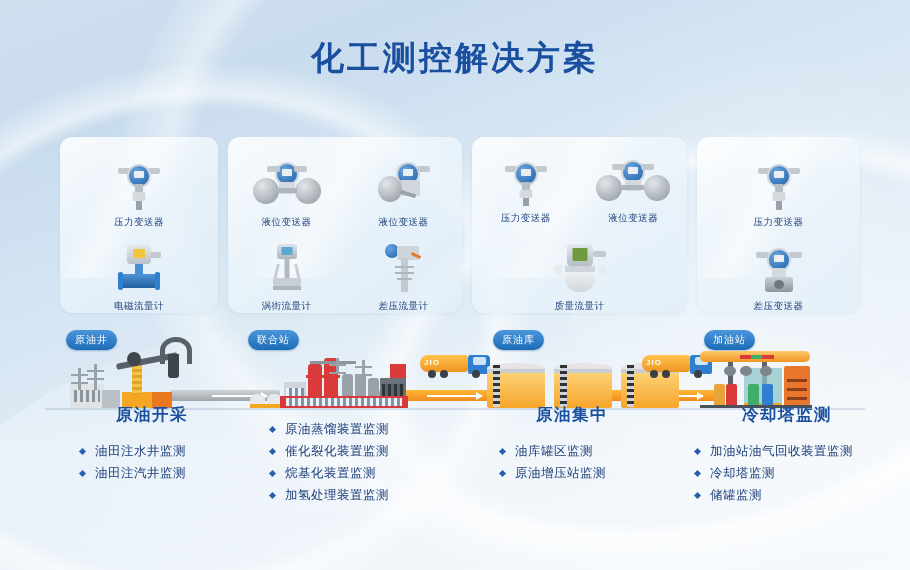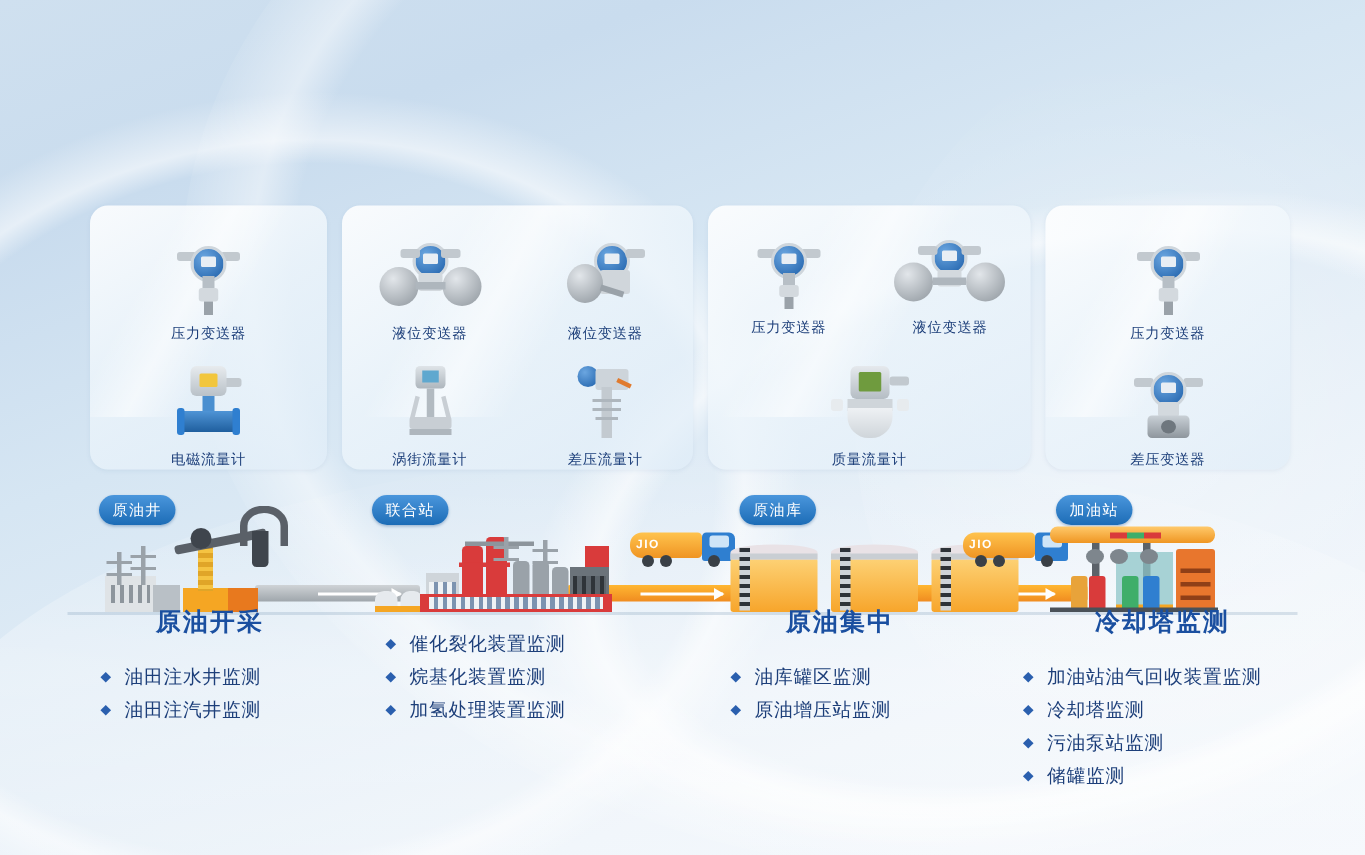--- a/index.html
+++ b/index.html
@@ -113,21 +113,21 @@
              background:linear-gradient(180deg,#ffc96a,#ef9623);border-radius:5px;}
   .gs-canopy-stripe{position:absolute;bottom:49px;left:40px;width:34px;height:4px;
              background:linear-gradient(90deg,#d93b3b 0 33%,#3fae6a 33% 66%,#d93b3b 66% 100%);}
   .gs-col{position:absolute;bottom:0;width:5px;background:#5c6269;}
   .gs-pump{position:absolute;bottom:0;width:11px;height:24px;border-radius:2px;}
   .gs-shop{position:absolute;bottom:0;width:26px;height:42px;background:#e8762d;border-radius:2px;}
   .gs-shelf{position:absolute;left:3px;width:20px;height:3px;background:#8f3f17;}
   .gs-glass{position:absolute;bottom:0;width:38px;height:40px;background:rgba(142,198,200,.75);}
 
   
-  .cols{position:absolute;top:404px;left:0;width:846px;height:150px;}
+  .cols{position:absolute;top:404px;left:12px;width:846px;height:150px;}
   .col{position:absolute;top:0;}
   .col .h{font-size:16.5px;font-weight:bold;color:#1a4fa0;text-align:center;letter-spacing:1.5px;}
   .col ul{list-style:none;margin:14px 0 0 0;padding:0;}
   .col li{font-size:12.5px;color:#1d3f7a;line-height:22px;position:relative;padding-left:16px;letter-spacing:.5px;}
   .col li .dia{position:absolute;left:1px;top:9px;width:5px;height:5px;background:#2a5fae;
                transform:rotate(45deg);}
   .c-a{left:45px;width:190px;}
   .c-b{left:235px;width:210px;}
   .c-c{left:465px;width:190px;}
   .c-d{left:660px;width:230px;}
@@ -153,20 +153,21 @@
 </head>
 <body>
 
 <div class="bg-swoosh sw1"></div>
 <div class="bg-swoosh sw2"></div>
 <div class="bg-swoosh sw3"></div>
 <div class="bg-swoosh sw4"></div>
 <div class="bg-swoosh sw5"></div>
 
 <div class="header">
+  <div class="title">化工测控解决方案</div>
 </div>
 
 <div class="cards">
 
   <div class="card c1">
     <div class="prod-grid">
       <div class="prod">
         <div class="pic">
           <div class="sensor" style="width:46px;height:48px;">
             <div class="s-arm" style="left:2px;"></div>
@@ -471,36 +472,36 @@
   <div class="col c-a">
     <div class="h">原油开采</div>
     <ul>
       <li><span class="dia"></span><span>油田注水井监测</span></li>
       <li><span class="dia"></span><span>油田注汽井监测</span></li>
     </ul>
   </div>
 
   <div class="col c-b">
     <ul>
+      <li><span class="dia"></span><span>原油蒸馏装置监测</span></li>
       <li><span class="dia"></span><span>催化裂化装置监测</span></li>
       <li><span class="dia"></span><span>烷基化装置监测</span></li>
       <li><span class="dia"></span><span>加氢处理装置监测</span></li>
     </ul>
   </div>
 
   <div class="col c-c">
     <div class="h">原油集中</div>
     <ul>
       <li><span class="dia"></span><span>油库罐区监测</span></li>
       <li><span class="dia"></span><span>原油增压站监测</span></li>
     </ul>
   </div>
 
   <div class="col c-d">
     <div class="h">冷却塔监测</div>
     <ul>
       <li><span class="dia"></span><span>加油站油气回收装置监测</span></li>
       <li><span class="dia"></span><span>冷却塔监测</span></li>
-      <li><span class="dia"></span><span>污油泵站监测</span></li>
       <li><span class="dia"></span><span>储罐监测</span></li>
     </ul>
   </div>
 </div>
 
 </body></html>

